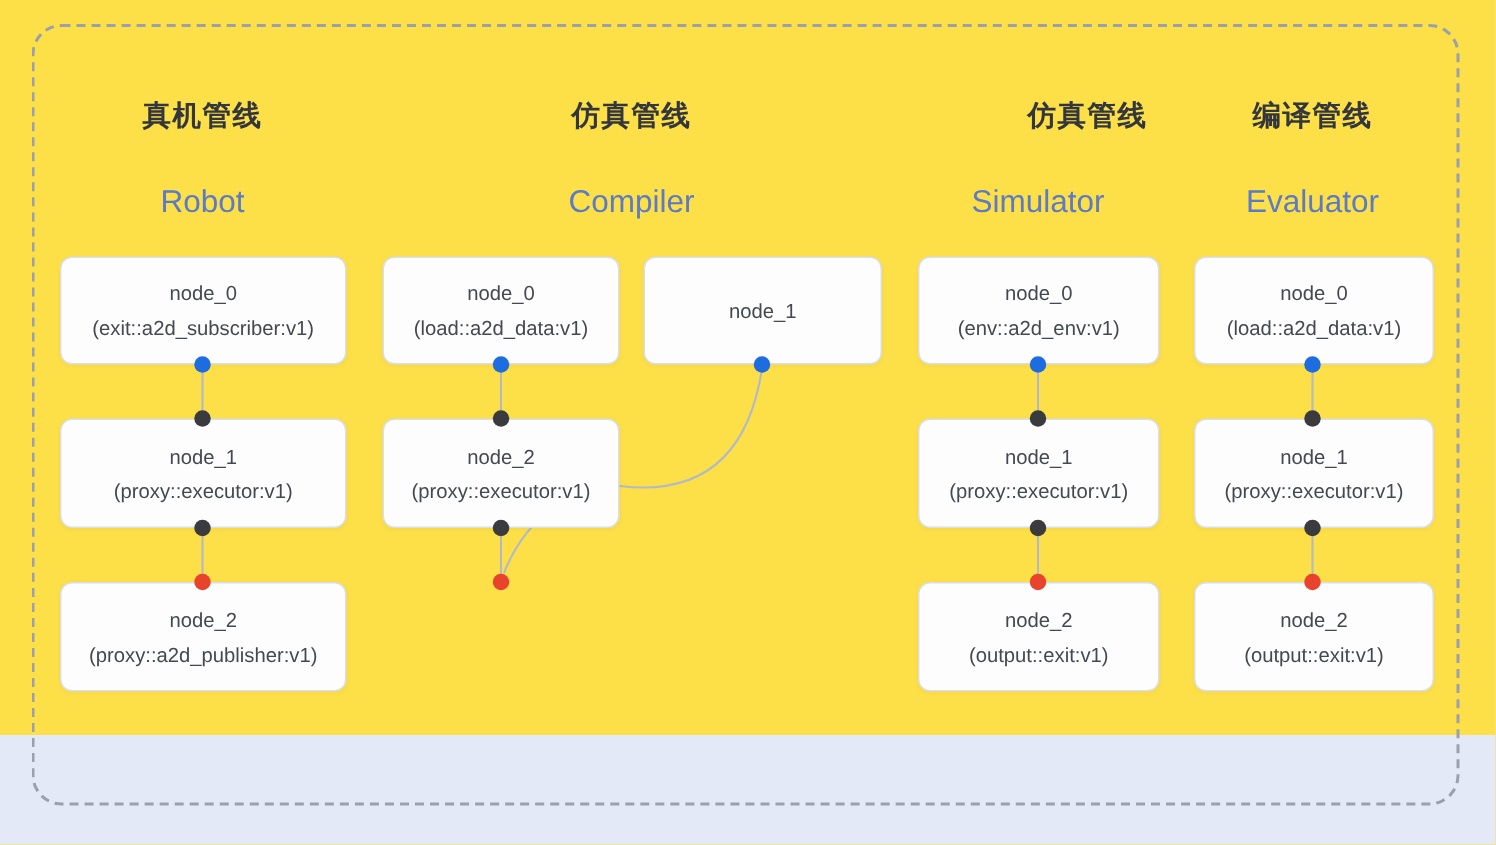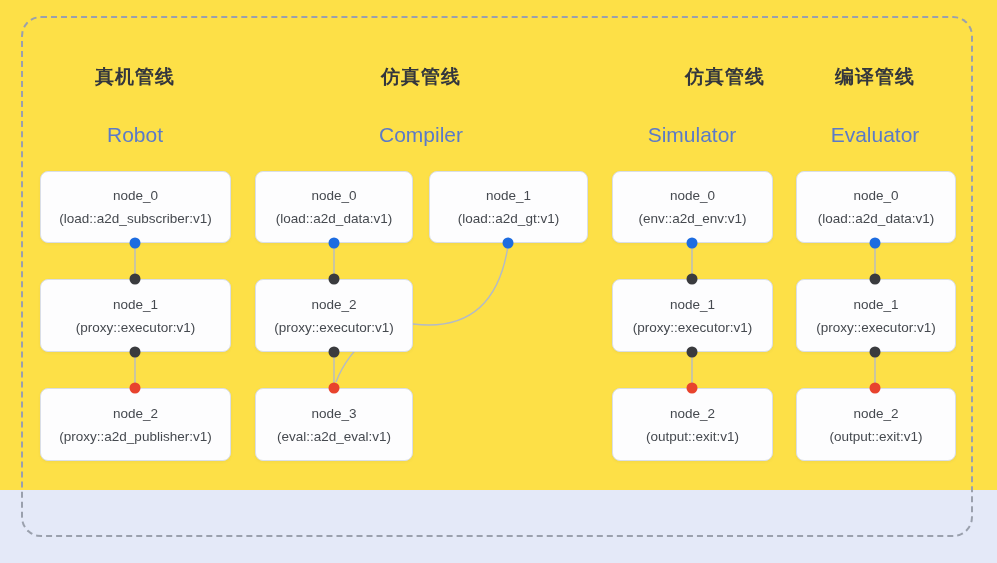--- a/index.html
+++ b/index.html
@@ -86,48 +86,43 @@
     <line x1="334" y1="243" x2="334" y2="388" stroke-width="1.4" stroke="#b3bac7"></line>
     <path d="M508,246 C498,310 462,330 413,324 C384,320 350,346 336,382" fill="none" stroke-width="1.4" stroke="#b3bac7"></path>
     <line x1="692" y1="243" x2="692" y2="388" stroke-width="1.4" stroke="#b3bac7"></line>
     <line x1="875" y1="243" x2="875" y2="388" stroke-width="1.4" stroke="#b3bac7"></line>
   </svg>
 
   <div class="h-zh" style="left:135px">真机管线</div>
   <div class="h-en" style="left:135px">Robot</div>
   <div class="node" style="left:40px;top:171px;width:191px;height:72px">
     <div class="n-name">node_0</div>
-    <div class="n-type">(load::a2d_subscriber:v1)</div>
+    <div class="n-type">(exit::a2d_subscriber:v1)</div>
   </div>
   <div class="node" style="left:40px;top:279px;width:191px;height:73px">
     <div class="n-name">node_1</div>
     <div class="n-type">(proxy::executor:v1)</div>
   </div>
   <div class="node" style="left:40px;top:388px;width:191px;height:73px">
     <div class="n-name">node_2</div>
     <div class="n-type">(proxy::a2d_publisher:v1)</div>
   </div>
 
   <div class="h-zh" style="left:421px">仿真管线</div>
   <div class="h-en" style="left:421px">Compiler</div>
   <div class="node" style="left:255px;top:171px;width:158px;height:72px">
     <div class="n-name">node_0</div>
     <div class="n-type">(load::a2d_data:v1)</div>
   </div>
   <div class="node" style="left:429px;top:171px;width:159px;height:72px">
     <div class="n-name">node_1</div>
-    <div class="n-type">(load::a2d_gt:v1)</div>
   </div>
   <div class="node" style="left:255px;top:279px;width:158px;height:73px">
     <div class="n-name">node_2</div>
     <div class="n-type">(proxy::executor:v1)</div>
-  </div>
-  <div class="node" style="left:255px;top:388px;width:158px;height:73px">
-    <div class="n-name">node_3</div>
-    <div class="n-type">(eval::a2d_eval:v1)</div>
   </div>
 
   <div class="h-zh" style="left:725px">仿真管线</div>
   <div class="h-en" style="left:692px">Simulator</div>
   <div class="node" style="left:612px;top:171px;width:161px;height:72px">
     <div class="n-name">node_0</div>
     <div class="n-type">(env::a2d_env:v1)</div>
   </div>
   <div class="node" style="left:612px;top:279px;width:161px;height:73px">
     <div class="n-name">node_1</div>

